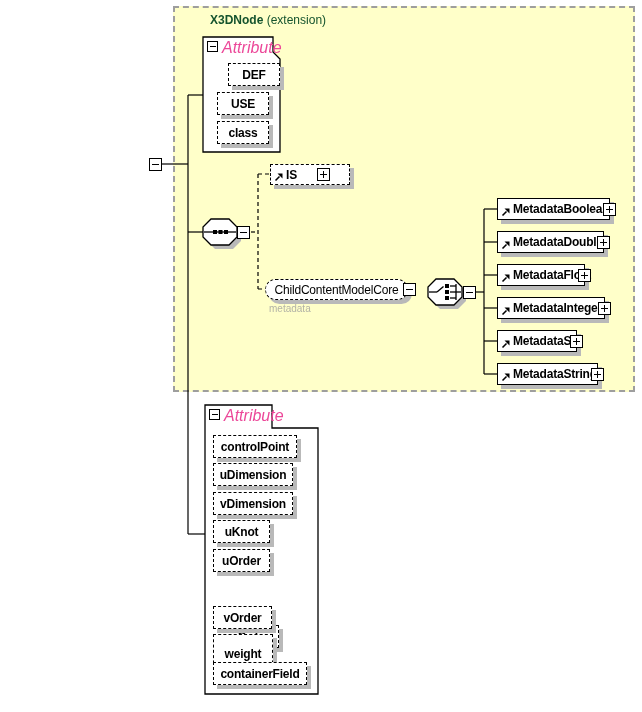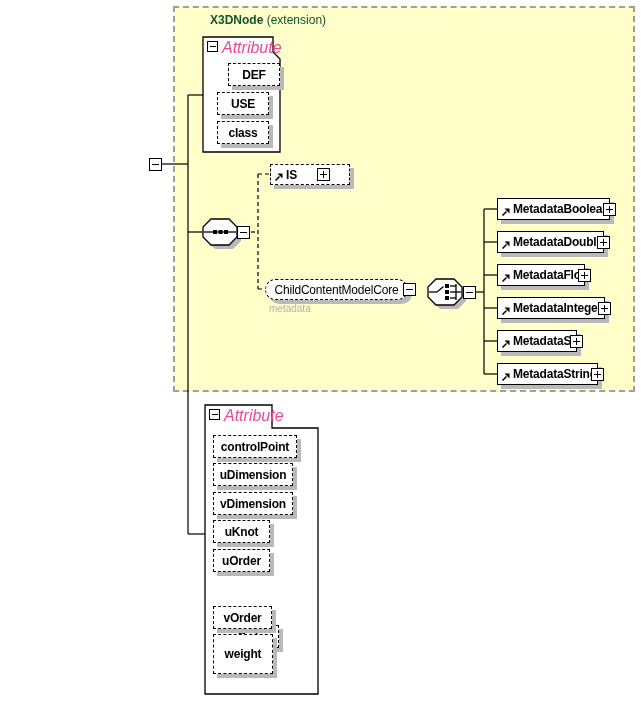--- a/index.html
+++ b/index.html
@@ -210,14 +210,17 @@
     </div>
   <div class="box dashedbox" style="left:220px;top:577px;width:59px;height:23px;margin-top:48px;">
     <span>uOrder</span>
     </div>
   <div class="box dashedbox" style="left:213px;top:606px;width:59px;height:23px;">
     <span>vOrder</span>
     </div>
   <div class="box dashedbox" style="left:213px;top:634px;width:60px;height:40px;">
     <span>weight</span>
     </div>
+  <div class="box dashedbox" style="left:213px;top:662px;width:94px;height:23px;">
+    <span>containerField</span>
+    </div>
 
 </div>
 
 </body></html>

